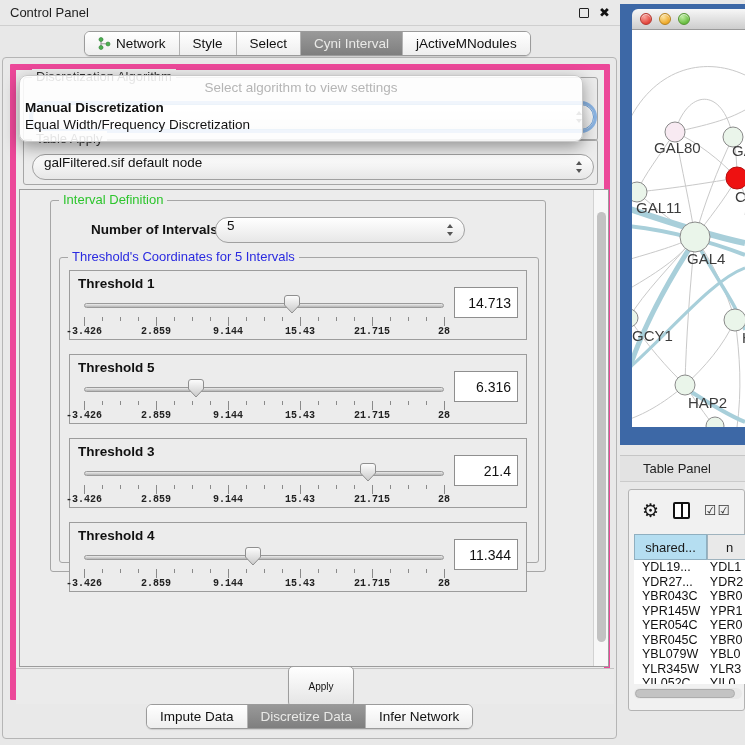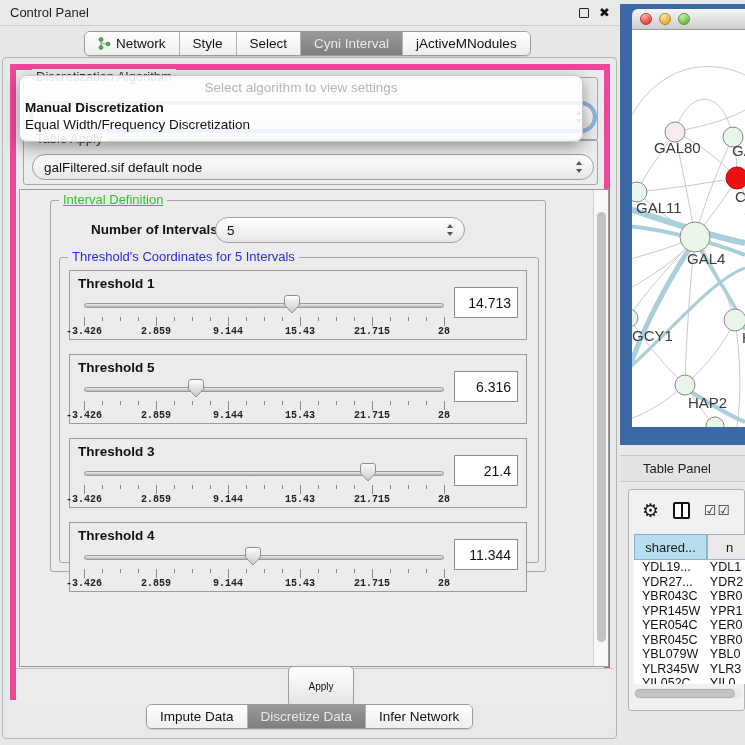--- a/index.html
+++ b/index.html
@@ -28,27 +28,27 @@
   .segbar-bottom{left:146px;top:704px;}
   .seg-tab{display:flex;align-items:center;gap:5px;padding:0 13px;font-size:13.5px;
            background:linear-gradient(#ffffff,#eeeeee);border-right:1px solid #b3b3b3;color:#111;cursor:default;}
   .seg-tab:last-child{border-right:none;}
   .seg-tab.active{background:linear-gradient(#999999,#7f7f7f);color:#e9e9e7;}
   .tab-icon{display:inline-flex;width:13px;height:13px;}
 
   
   .group{position:absolute;border:1px solid #a6a6a6;border-radius:3px;}
   .group-label{position:absolute;top:-9px;left:8px;background:#ececec;padding:0 4px;font-size:13px;color:#2f2f2f;}
-  .group-label.green{color:#2dc52d;text-decoration:underline;}
+  .group-label.green{color:#2dc52d;}
   .group-label.blue{color:#2a2ae0;}
 
   
   .combo{position:absolute;height:26px;border:1px solid #a0a0a0;border-radius:13px;
          background:linear-gradient(#ffffff,#e7e7e7);box-shadow:inset 0 1px 0 #fff;
-         display:flex;align-items:center;padding:0 26px 0 11px;font-size:13.5px;color:#111;}
+         display:flex;padding:0 26px 0 11px;font-size:13.5px;color:#111;}
   .combo .spin{position:absolute;right:10px;top:50%;transform:translateY(-50%);width:7px;height:12px;}
   .combo .spin::before{content:"";position:absolute;left:0;top:0;border-left:3.5px solid transparent;
         border-right:3.5px solid transparent;border-bottom:4.5px solid #555;}
   .combo .spin::after{content:"";position:absolute;left:0;bottom:0;border-left:3.5px solid transparent;
         border-right:3.5px solid transparent;border-top:4.5px solid #555;}
   .combo.focused{border:1px solid #6b9fd8;box-shadow:0 0 0 3px #8ab4e4;}
 
   
   .popup{position:absolute;left:3px;top:5px;width:564px;height:67px;background:rgba(255,255,255,0.87);
          border:1px solid #c9c9c9;border-radius:8px;box-shadow:0 5px 16px rgba(0,0,0,0.38);z-index:40;

